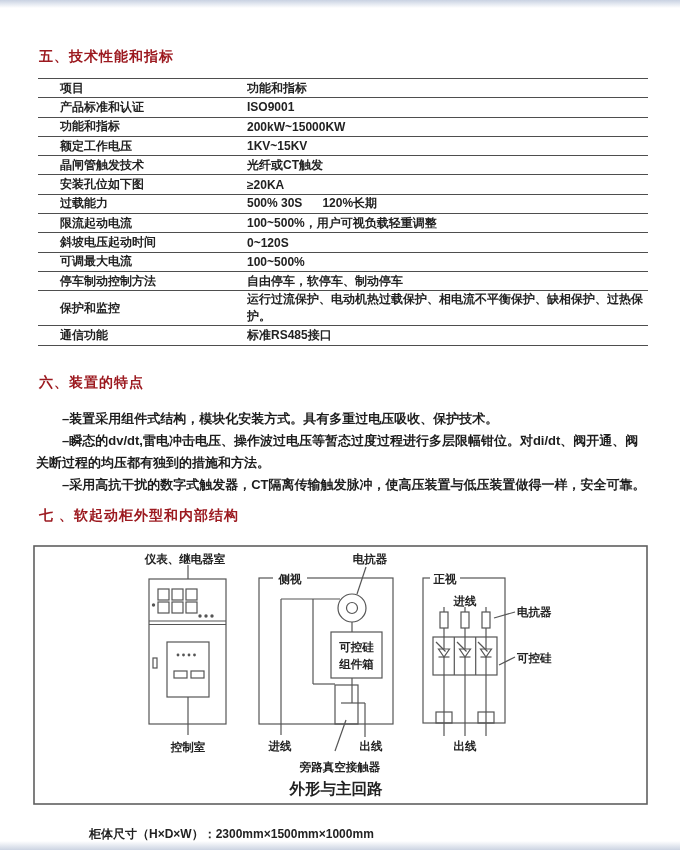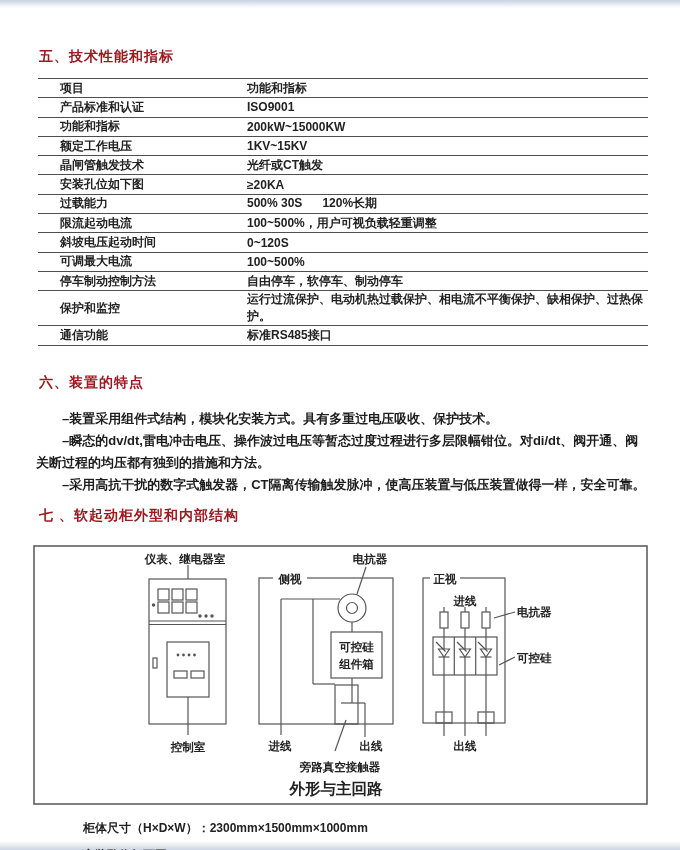--- a/index.html
+++ b/index.html
@@ -52,21 +52,21 @@
     font-family:"Liberation Sans","DejaVu Sans",sans-serif;
     font-weight:bold;fill:#222;font-size:11.5px;
   }
   .diagram .caption{font-size:15.5px;}
 
   
   .footer-notes{
     position:absolute;left:75px;top:811px;
     font-size:12px;font-weight:bold;line-height:19px;color:#222;
   }
-  .footer-notes div{margin:8px;}
+  .footer-notes div{margin:14px;}
 </style>
 </head>
 <body>
 
 <div class="edge-top"></div>
 <div class="edge-bottom"></div>
 
 <h2 id="h5" class="sec-heading">五、技术性能和指标</h2>
 
 <table class="spec-table">

